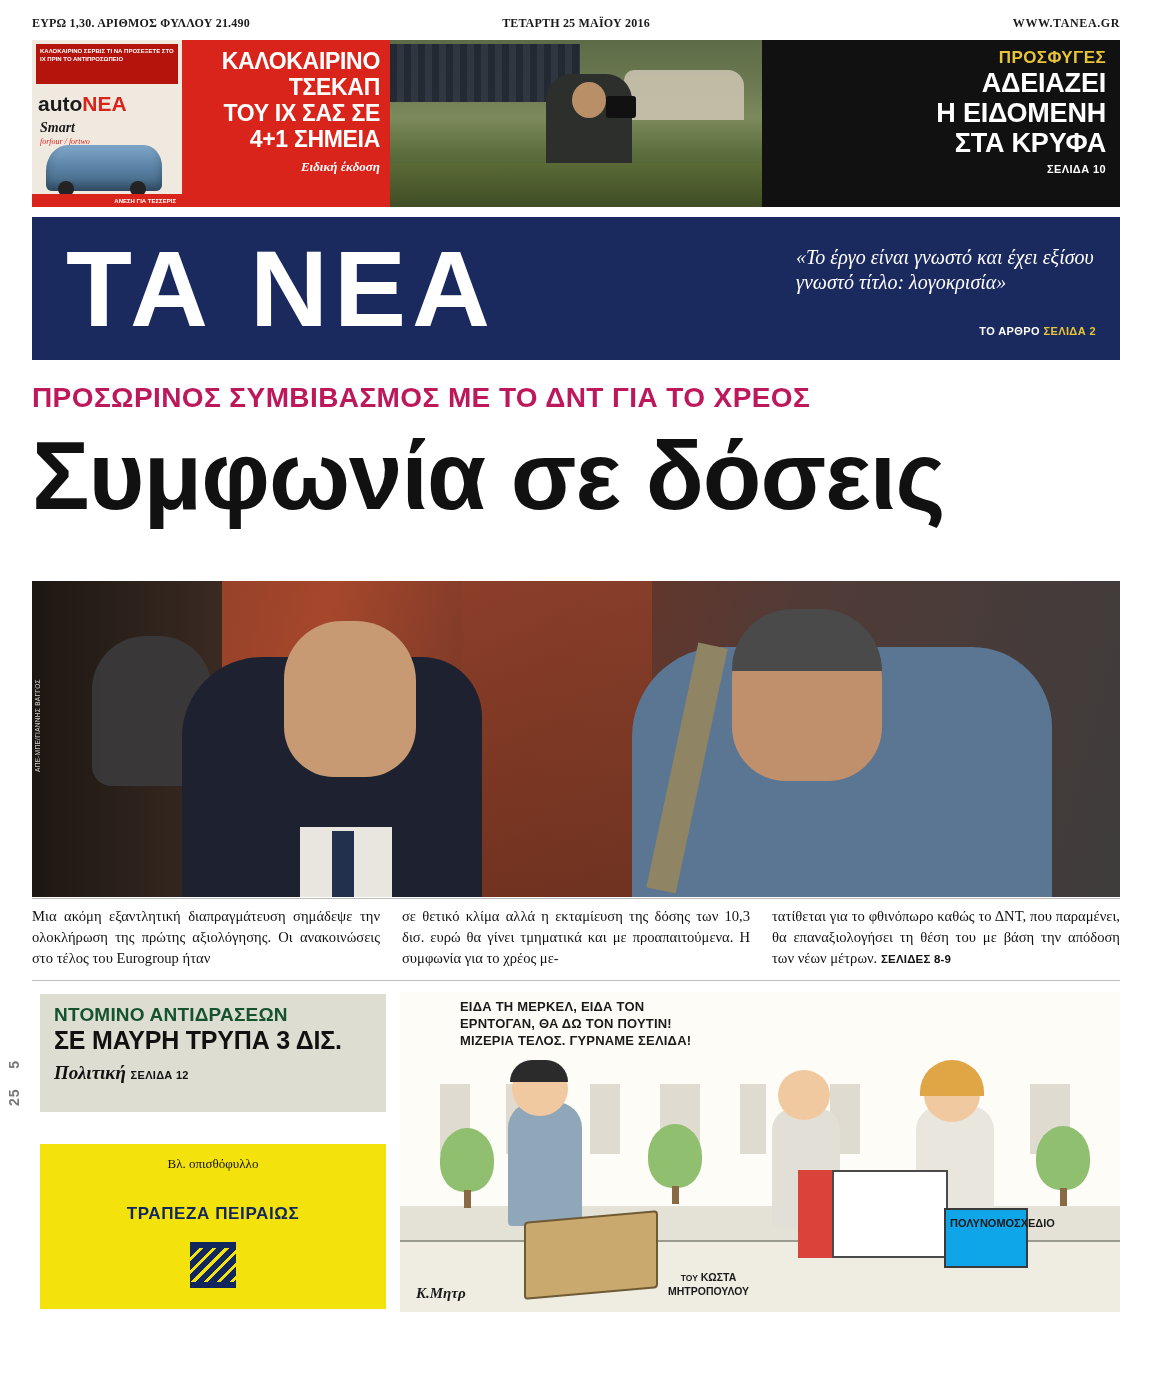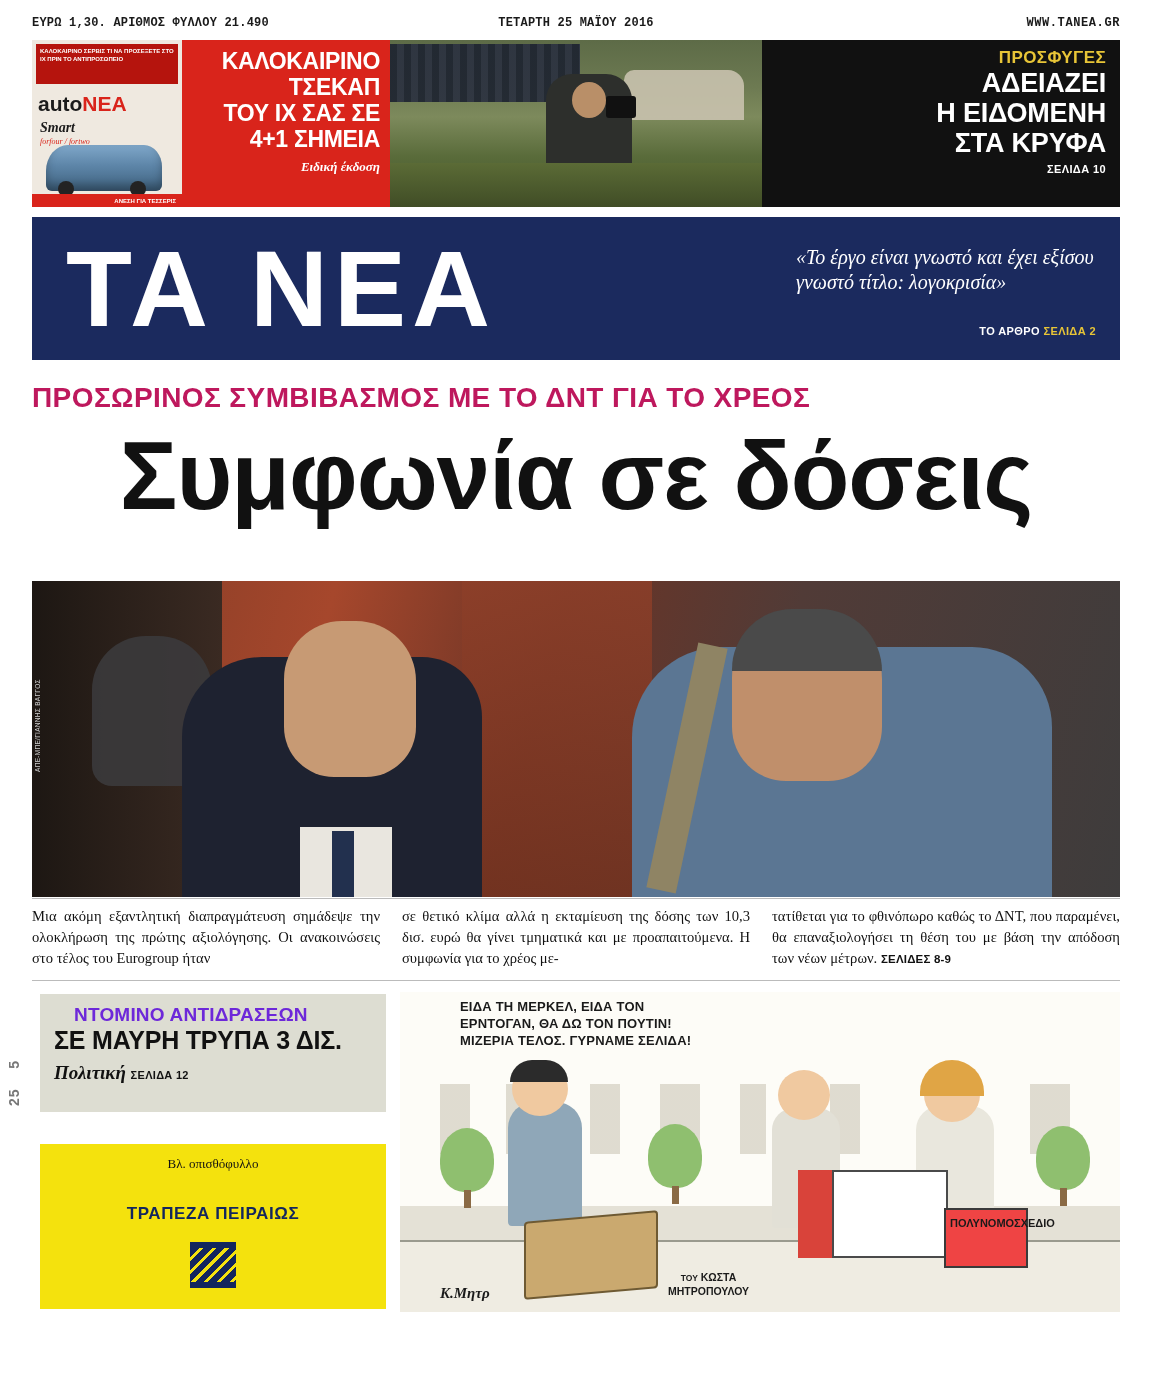--- a/index.html
+++ b/index.html
@@ -17,21 +17,21 @@
     position: relative;
     width: 1155px;
     height: 1383px;
     background: #fff;
   }
 
   
   .topbar {
     position: absolute;
     left: 32px; top: 16px; width: 1088px; height: 18px;
-    font-family: Liberation Mono, monospace;
+    font-family: Liberation Serif, serif;
     font-size: 12px;
     font-weight: bold;
     color: #1a1a1a;
     letter-spacing: .2px;
   }
   .topbar .left { position: absolute; left: 0; top: 0; }
   .topbar .center { position: absolute; left: 50%; transform: translateX(-50%); top: 0; }
   .topbar .right { position: absolute; right: 0; top: 0; letter-spacing: .6px; }
 
   
@@ -239,21 +239,20 @@
     text-align: left;
     font-family: "Liberation Sans", sans-serif;
     font-weight: bold;
     font-size: 28px;
     letter-spacing: .4px;
     color: #be185d;
   }
   .headline {
     position: absolute;
     left: 32px; top: 424px; width: 1088px;
-    text-align: center;
     font-family: "Liberation Sans", sans-serif;
     font-weight: bold;
     font-size: 96px;
     line-height: 104px;
     letter-spacing: -1px;
     color: #111;
   }
 
   
   .mainphoto {
@@ -315,23 +314,22 @@
 
   
   .box-politics {
     position: absolute;
     left: 40px; top: 994px; width: 346px; height: 118px;
     background: #ddddd2;
     padding: 10px 14px;
   }
   .box-politics .l1 {
     font-family: "Liberation Sans", sans-serif;
-    font-weight: bold; font-size: 19px; color: #6d28d9;
+    font-weight: bold; font-size: 19px; color: #14532d;
     letter-spacing: .2px;
-    margin-left: 20px;
   }
   .box-politics .l2, .box-politics .l3 {
     font-family: "Liberation Sans", sans-serif;
     font-weight: bold; font-size: 25px; color: #111;
     line-height: 29px;
     letter-spacing: -.2px;
   }
   .box-politics .tag {
     margin-top: 7px;
     font-family: "Liberation Serif", serif;
@@ -427,33 +425,32 @@
   .c-case { position: absolute; left: 124px; bottom: 18px; width: 134px; height: 78px; background: #caa96f; border: 2px solid #6e5a33; border-radius: 4px; transform: skewY(-5deg); }
   .c-p1 { position: absolute; left: 372px; bottom: 84px; width: 68px; height: 120px; background: #e2e0d6; border-radius: 22px 22px 4px 4px; }
   .c-p1-head { position: absolute; left: 378px; bottom: 192px; width: 52px; height: 50px; background: #f0c9a0; border-radius: 50%; }
   .c-p2 { position: absolute; left: 516px; bottom: 84px; width: 78px; height: 122px; background: #e9e7dd; border-radius: 24px 24px 4px 4px; }
   .c-p2-head { position: absolute; left: 524px; bottom: 190px; width: 56px; height: 54px; background: #f0c9a0; border-radius: 50%; }
   .c-p2-hair { position: absolute; left: 520px; bottom: 216px; width: 64px; height: 36px; background: #e0a545; border-radius: 32px 32px 0 0; }
   .c-paper { position: absolute; left: 398px; bottom: 54px; width: 150px; height: 88px; background: #fff; border: 2px solid #4a4a4a; }
   .c-paper-red { position: absolute; left: 398px; bottom: 54px; width: 36px; height: 88px; background: #d9433a; border-right: 2px solid #4a4a4a; }
   .c-sign {
     position: absolute; left: 544px; bottom: 44px; width: 84px; height: 60px;
-    background: #ef4444; border: 2px solid #3a3a3a;
+    background: #0ea5e9; border: 2px solid #3a3a3a;
     font-family: "Liberation Sans", sans-serif;
     font-size: 11px; font-weight: bold; line-height: 14px;
     padding: 6px 4px; color: #1a1a1a;
   }
   .c-sig {
     position: absolute; left: 16px; bottom: 10px;
     font-family: "Liberation Serif", serif;
     font-style: italic;
     font-weight: bold;
     font-size: 15px;
     color: #1a1a1a;
-    margin-left: 24px;
   }
   .c-byline {
     position: absolute; left: 268px; bottom: 14px;
     font-family: "Liberation Sans", sans-serif;
     font-size: 10.5px;
     font-weight: bold;
     text-align: center;
     line-height: 13px;
     color: #1a1a1a;
   }

